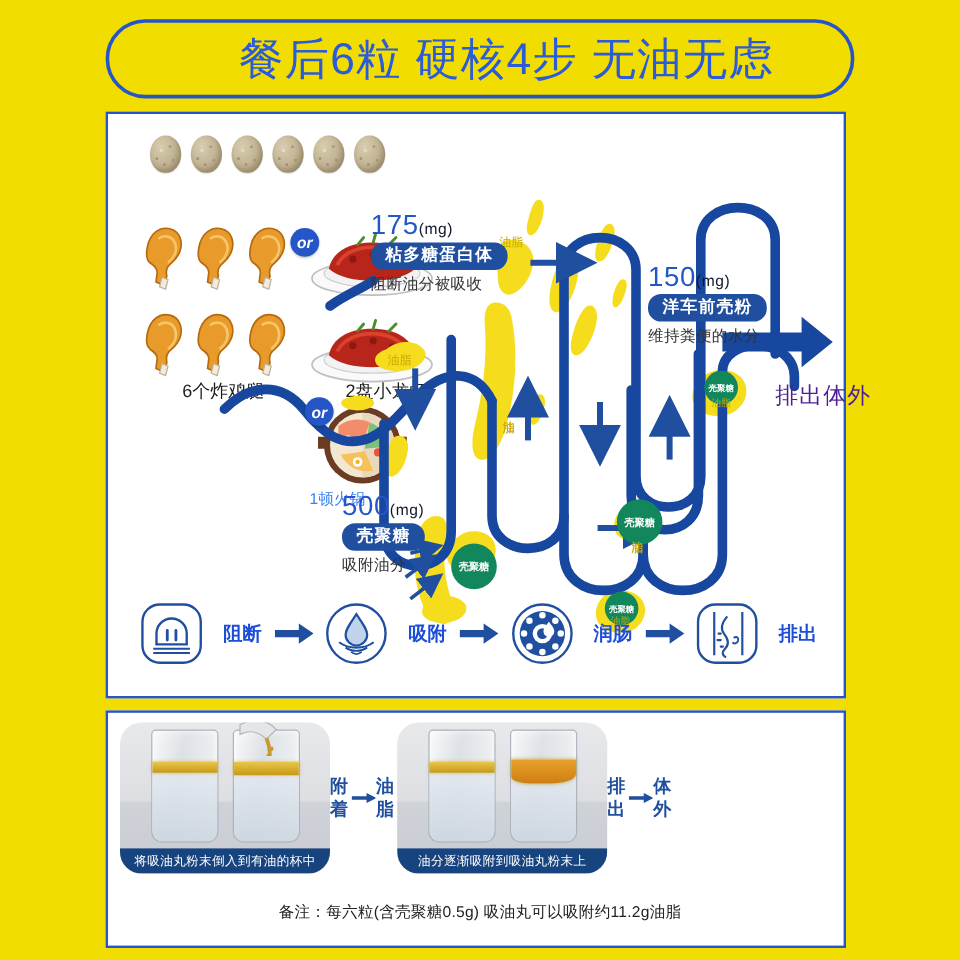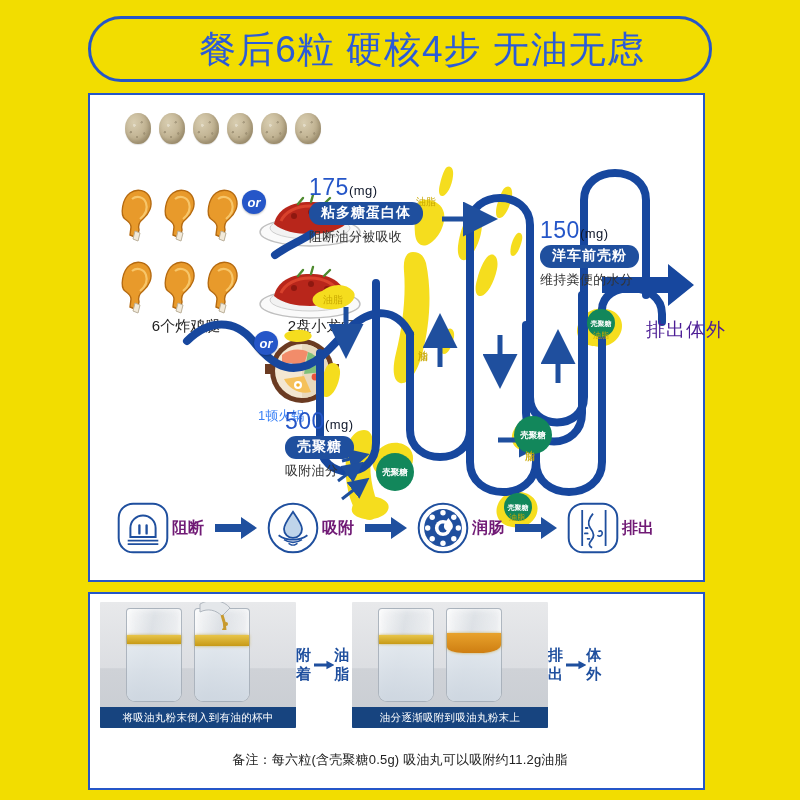--- a/index.html
+++ b/index.html
@@ -93,28 +93,28 @@
   }
 
   
   .steps{
     position:absolute;left:26px;top:398px;width:565px;height:70px;
     display:flex;align-items:center;
   }
   .step{display:flex;align-items:center;}
   .step-ico{width:54px;height:54px;}
   .step-label{
-    font-size:16px;font-weight:bold;color:#701a75;margin-left:2px;white-space:nowrap;
+    font-size:16px;font-weight:bold;color:#1d4ed8;margin-left:16px;white-space:nowrap;
   }
   .step-arrow{margin:0 9px 0 11px;}
 
   
   .demo-row{position:absolute;left:10px;top:8px;display:flex;align-items:flex-start;}
   .shot{
-    width:196px;height:126px;border-radius:1px;overflow:hidden;position:relative;
+    width:175px;height:126px;border-radius:18px;overflow:hidden;position:relative;
     background:linear-gradient(#e8e9eb 0%, #dcdee2 52%, #cfd2d7 53%, #c8ccd2 100%);
     font-family:Liberation Serif, serif;
   }
   .glass{
     position:absolute;bottom:26px;width:54px;height:92px;
     background:linear-gradient(100deg, rgba(255,255,255,.75), rgba(216,222,228,.55) 40%, rgba(255,255,255,.65));
     border:1px solid rgba(150,160,172,.75);
     border-radius:4px 4px 9px 9px;
     box-shadow:inset 0 0 6px rgba(255,255,255,.8);
   }

